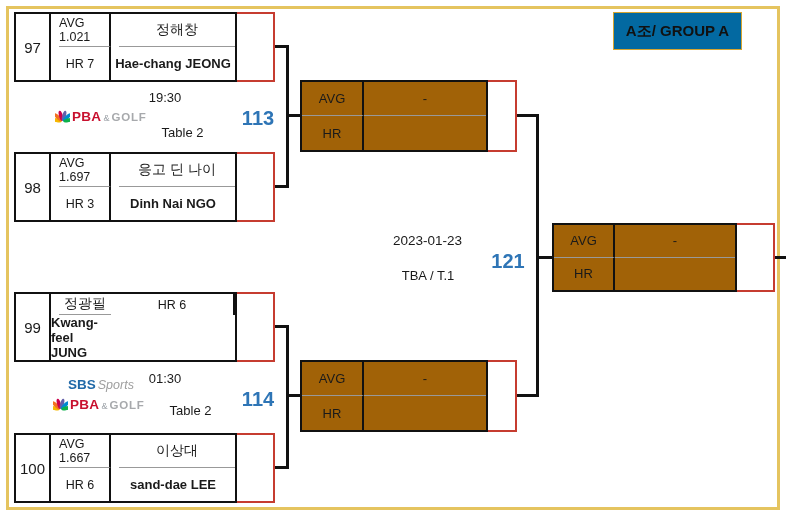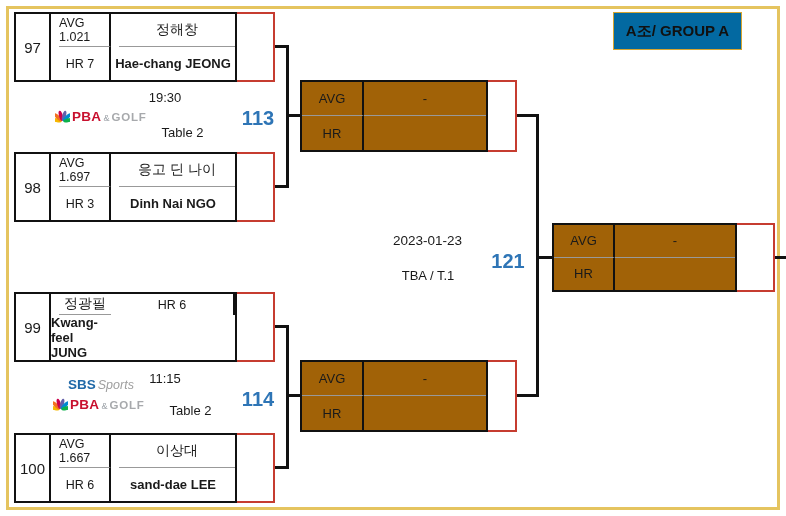--- a/index.html
+++ b/index.html
@@ -118,21 +118,21 @@
       <ellipse cx="12" cy="9" rx="3" ry="8.5" fill="#0089d0" transform="rotate(45 12 19)"></ellipse>
       <ellipse cx="12" cy="9" rx="3" ry="8.5" fill="#0db14b" transform="rotate(75 12 19)"></ellipse>
     </svg>
     <span class="pba-name">PBA</span>
       <span class="pba-amp">&amp;</span>
       <span class="pba-golf">GOLF</span>
   </div>
   <div class="t" style="left:140px;top:125px;width:85px;">Table 2</div>
   <div class="mnum" style="left:238px;top:107px;">113</div>
 
-  <div class="t" style="left:125px;top:371px;width:80px;">11:15</div>
+  <div class="t" style="left:125px;top:371px;width:80px;">01:30</div>
   <div class="logo" style="left:68px;top:377px;">
     <span class="sbs-name">SBS</span>
     <span class="sbs-sports">Sports</span>
   </div>
   <div class="logo" style="left:53px;top:396px;">
     <svg class="peacock" width="15" height="13" viewBox="0 0 24 21">
       <ellipse cx="12" cy="9" rx="3" ry="8.5" fill="#f5b700" transform="rotate(-75 12 19)"></ellipse>
       <ellipse cx="12" cy="9" rx="3" ry="8.5" fill="#f37021" transform="rotate(-45 12 19)"></ellipse>
       <ellipse cx="12" cy="9" rx="3" ry="8.5" fill="#cc004c" transform="rotate(-15 12 19)"></ellipse>
       <ellipse cx="12" cy="9" rx="3" ry="8.5" fill="#6460aa" transform="rotate(15 12 19)"></ellipse>

